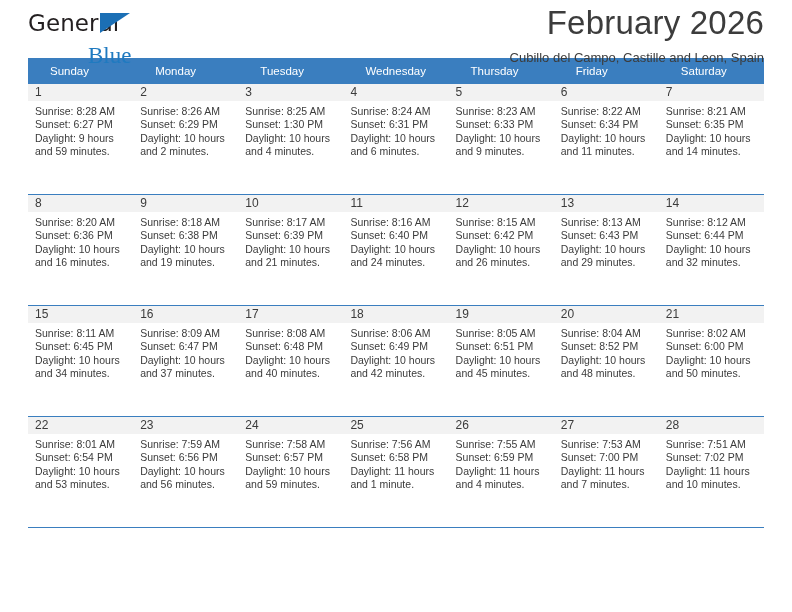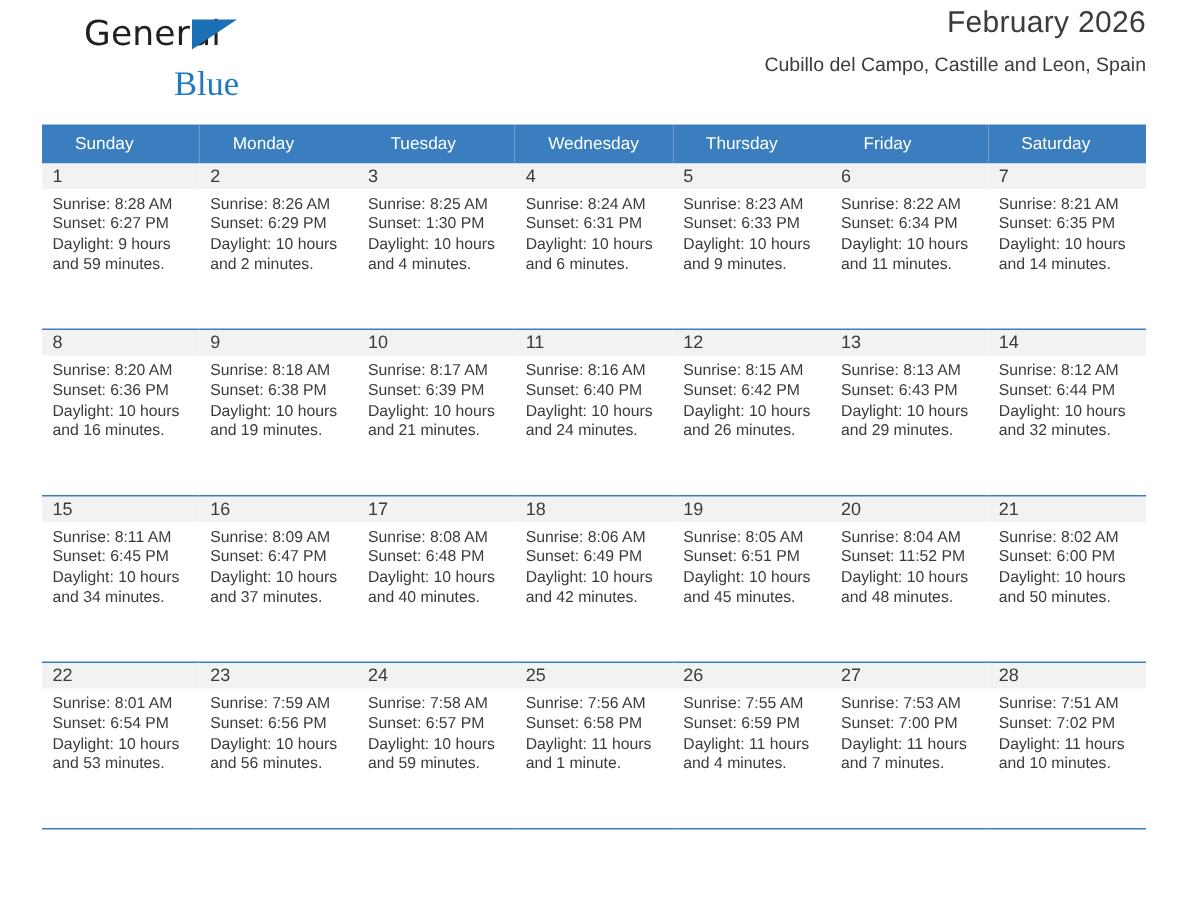--- a/index.html
+++ b/index.html
@@ -18,25 +18,24 @@
     position: relative;
     width: 792px;
     height: 612px;
     box-sizing: border-box;
     padding: 0 28px;
   }
 
   
   .header {
     position: relative;
-    height: 83px;
+    height: 58px;
     display: flex;
     align-items: flex-start;
     justify-content: space-between;
-    margin-left: 28px;
   }
   .brand {
     position: relative;
     margin-top: 10px;
     width: 190px;
     height: 56px;
   }
   .brand-general {
     position: absolute;
     left: 0;
@@ -61,21 +60,21 @@
     width: 0;
     height: 0;
     border-left: 30px solid #1b6fb5;
     border-bottom: 20px solid transparent;
   }
   .title-block {
     text-align: right;
     padding-top: 4px;
   }
   .cal-title {
-    font-size: 20px;
+    font-size: 33px;
     color: #3c3c3c;
     font-weight: normal;
     line-height: 1.15;
     margin: 0;
     letter-spacing: 0.2px;
   }
   .cal-subtitle {
     font-size: 13px;
     color: #3c3c3c;
     margin: 8px 0 0 0;
@@ -332,21 +331,21 @@
             <div>Sunrise: 8:05 AM</div>
             <div>Sunset: 6:51 PM</div>
             <div>Daylight: 10 hours</div>
             <div>and 45 minutes.</div>
           </div>
         </td>
         <td>
           <div class="daynum-band">20</div>
           <div class="day-info">
             <div>Sunrise: 8:04 AM</div>
-            <div>Sunset: 11:52 PM</div>
+            <div>Sunset: 8:52 PM</div>
             <div>Daylight: 10 hours</div>
             <div>and 48 minutes.</div>
           </div>
         </td>
         <td>
           <div class="daynum-band">21</div>
           <div class="day-info">
             <div>Sunrise: 8:02 AM</div>
             <div>Sunset: 6:00 PM</div>
             <div>Daylight: 10 hours</div>

